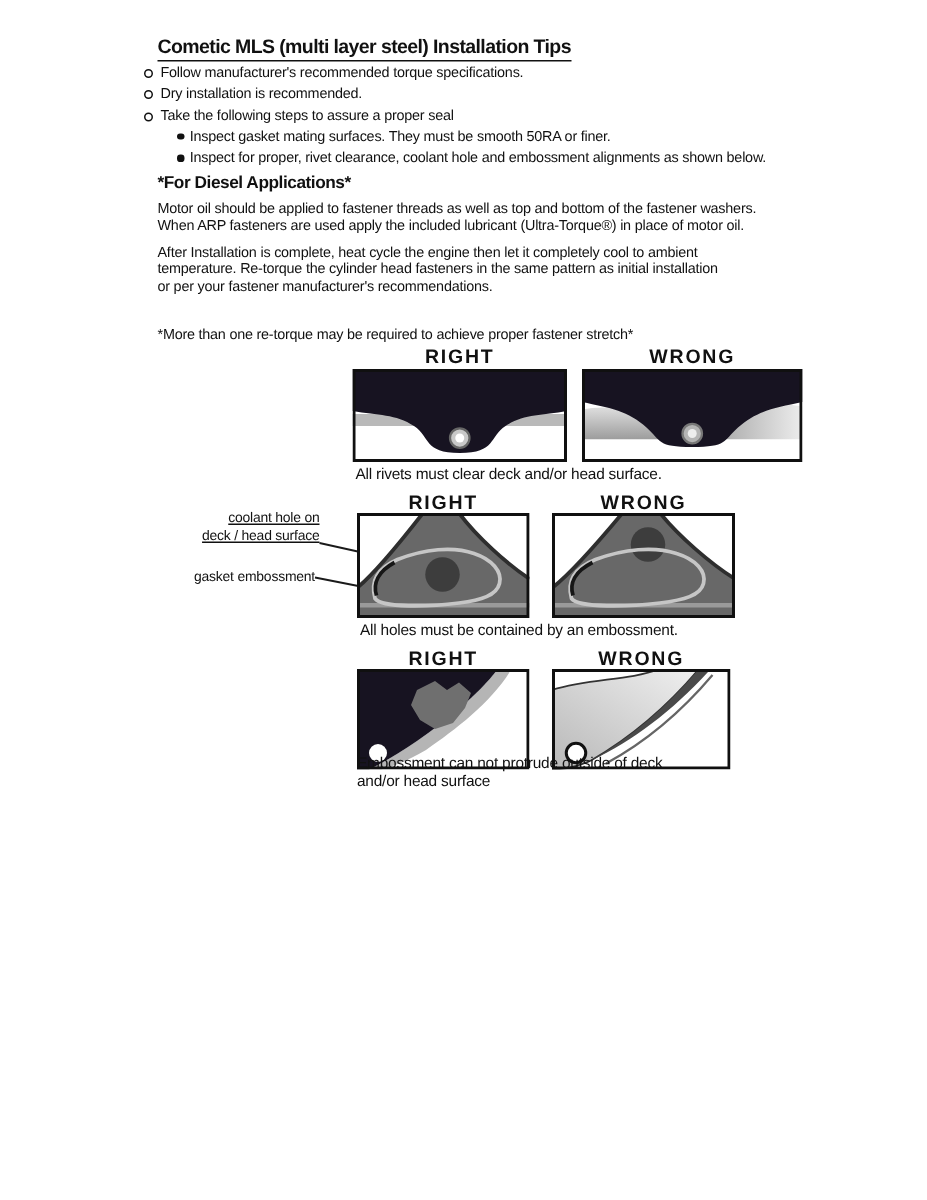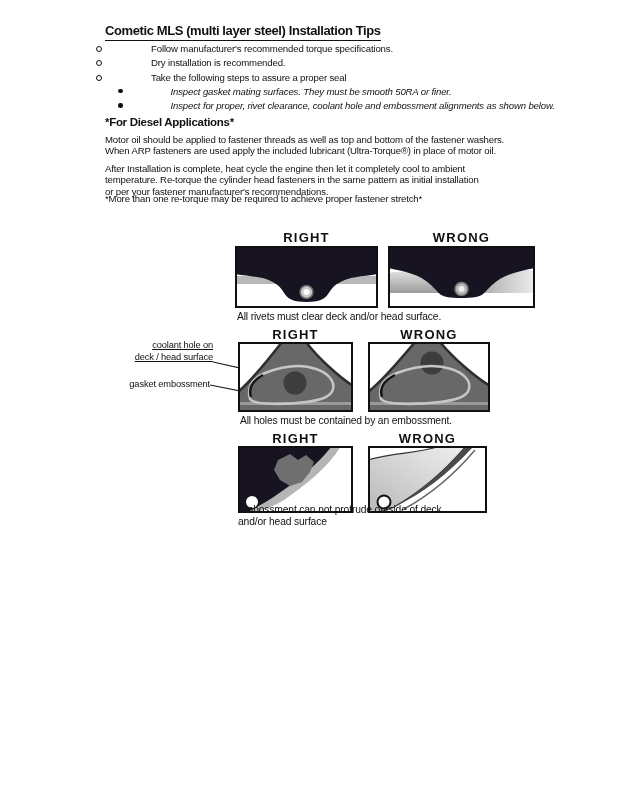--- a/index.html
+++ b/index.html
@@ -9,28 +9,28 @@
   }
   .abs{position:absolute;}
   .preline{white-space:pre-line;}
   
   .title{
     top:23px;left:105px;font-size:13px;font-weight:bold;letter-spacing:-0.4px;
     border-bottom:1.6px solid #111;padding-bottom:2px;display:inline-block;
   }
   
   .bullets{top:43px;left:96px;width:480px;font-size:9.6px;letter-spacing:-0.15px;}
-  .b-row{display:flex;align-items:flex-start;height:14.3px;gap:44px;}
-  .b-row.sub{padding-left:22px;font-style:italic;}
+  .b-row{display:flex;align-items:flex-start;height:14.3px;}
+  .b-row.sub{padding-left:22px;}
   .ring{flex:0 0 auto;width:4px;height:4px;border:1px solid #111;border-radius:50%;margin:3px 5px 0 0;}
   .dot{flex:0 0 auto;width:4.5px;height:4.5px;background:#111;border-radius:50%;margin:3px 4px 0 0;}
   
   .diesel-h{top:116px;left:105px;font-size:11.5px;font-weight:bold;letter-spacing:-0.3px;}
   .para{left:105px;width:465px;font-size:9.6px;line-height:11.4px;letter-spacing:-0.15px;}
-  .p1{top:134px;} .p2{top:163px;} .note{top:193px;}
+  .p1{top:134px;} .p2{top:163px;} .note{top:218px;}
   
   .dg-h{font-size:13px;font-weight:bold;letter-spacing:1.2px;text-align:center;}
   .caption{font-size:10.3px;letter-spacing:-0.15px;line-height:12px;color:#111;}
   .callout{font-size:9.3px;line-height:11.5px;text-align:right;letter-spacing:-0.15px;}
   svg{display:block;}
   
   .warranty{top:575px;left:105px;width:418px;}
   .w-head{font-size:6.3px;font-weight:bold;margin-bottom:4.6px;}
   .w-p{font-size:5.8px;line-height:7.2px;letter-spacing:-0.04px;margin:0 0 4.5px 0;}
   

